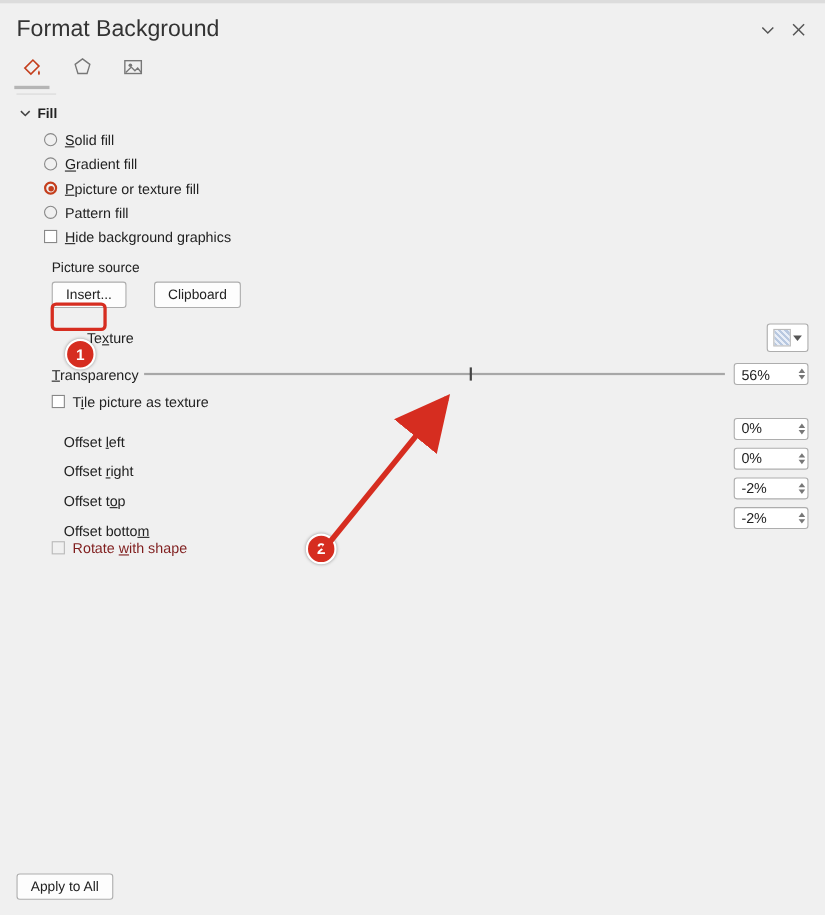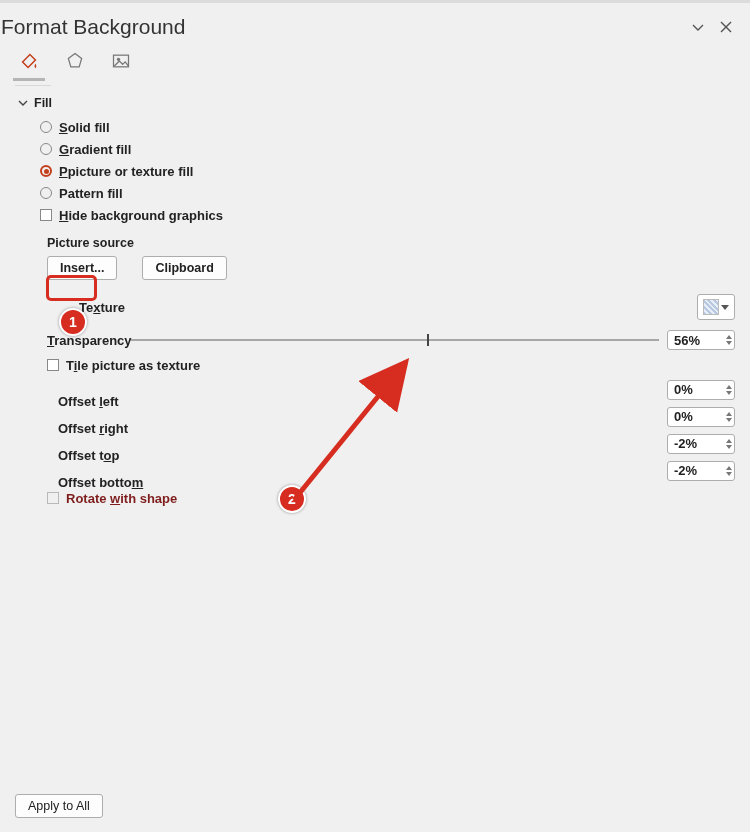--- a/index.html
+++ b/index.html
@@ -1,28 +1,28 @@
 <!DOCTYPE html>
 <html><head>
 <meta charset="utf-8">
 <style>
   * { box-sizing: border-box; font-family: "Segoe UI", Arial, sans-serif; }
   body { margin: 0; background: #f0f0f0; width: 750px; height: 832px; overflow: hidden; color: #222; font-size: 13px; }
   .pane { width: 750px; height: 832px; background: #f0f0f0; position: relative; padding: 0; }
   .topbar { border-top: 3px solid #dcdcdc; }
-  .header { display: flex; align-items: center; padding: 12px 15px 8px 1px; }
+  .header { display: flex; align-items: center; padding: 12px 15px 8px 15px; }
   .title { font-size: 21px; font-weight: 400; color: #333; flex: 1; }
   .hbtn { width: 18px; height: 18px; margin-left: 10px; display:flex; align-items:center; justify-content:center; color:#555;}
   .tabs { display:flex; gap:18px; padding: 0 15px 6px 15px; }
   .tab { width:28px; height:28px; display:flex; align-items:center; justify-content:center; position:relative;}
   .tab.active::after { content:""; position:absolute; left:-2px; right:-2px; bottom:-6px; height:3px; background:#b5b5b5;}
   .thinrule { height:1px; background:#d8d8d8; margin: 4px 15px 0 15px; width:36px;}
   .section-head { display:flex; align-items:center; gap:6px; padding: 10px 15px 6px 18px; font-weight:600; font-size:12.5px;}
   .chev { width:10px; height:10px; }
-  .body { padding: 0 15px 0 40px; font-weight: bold; }
+  .body { padding: 0 15px 0 40px; }
   .radio-row, .check-row { display:flex; align-items:center; gap:7px; height:22px; }
   .radio { width:12px; height:12px; border:1px solid #888; border-radius:50%; display:flex; align-items:center; justify-content:center;}
   .radio.sel { border-color:#c43e1c; border-width:2px;}
   .radio.sel::after { content:""; width:5px; height:5px; background:#c43e1c; border-radius:50%;}
   .chk { width:12px; height:12px; border:1px solid #888; background:#fff;}
   .chk.dis { border-color:#b8b8b8; background:#f0f0f0;}
   .u { text-decoration: underline; text-decoration-thickness:1px; text-underline-offset:1px;}
   .subhead { font-size:12.5px; padding: 10px 0 6px 7px; }
   .btnrow { display:flex; gap:25px; padding-left:7px;}
   .btn { border:1px solid #adadad; background:#fdfdfd; padding: 4px 12px; border-radius:3px; font-size:12.5px; cursor:default;}

